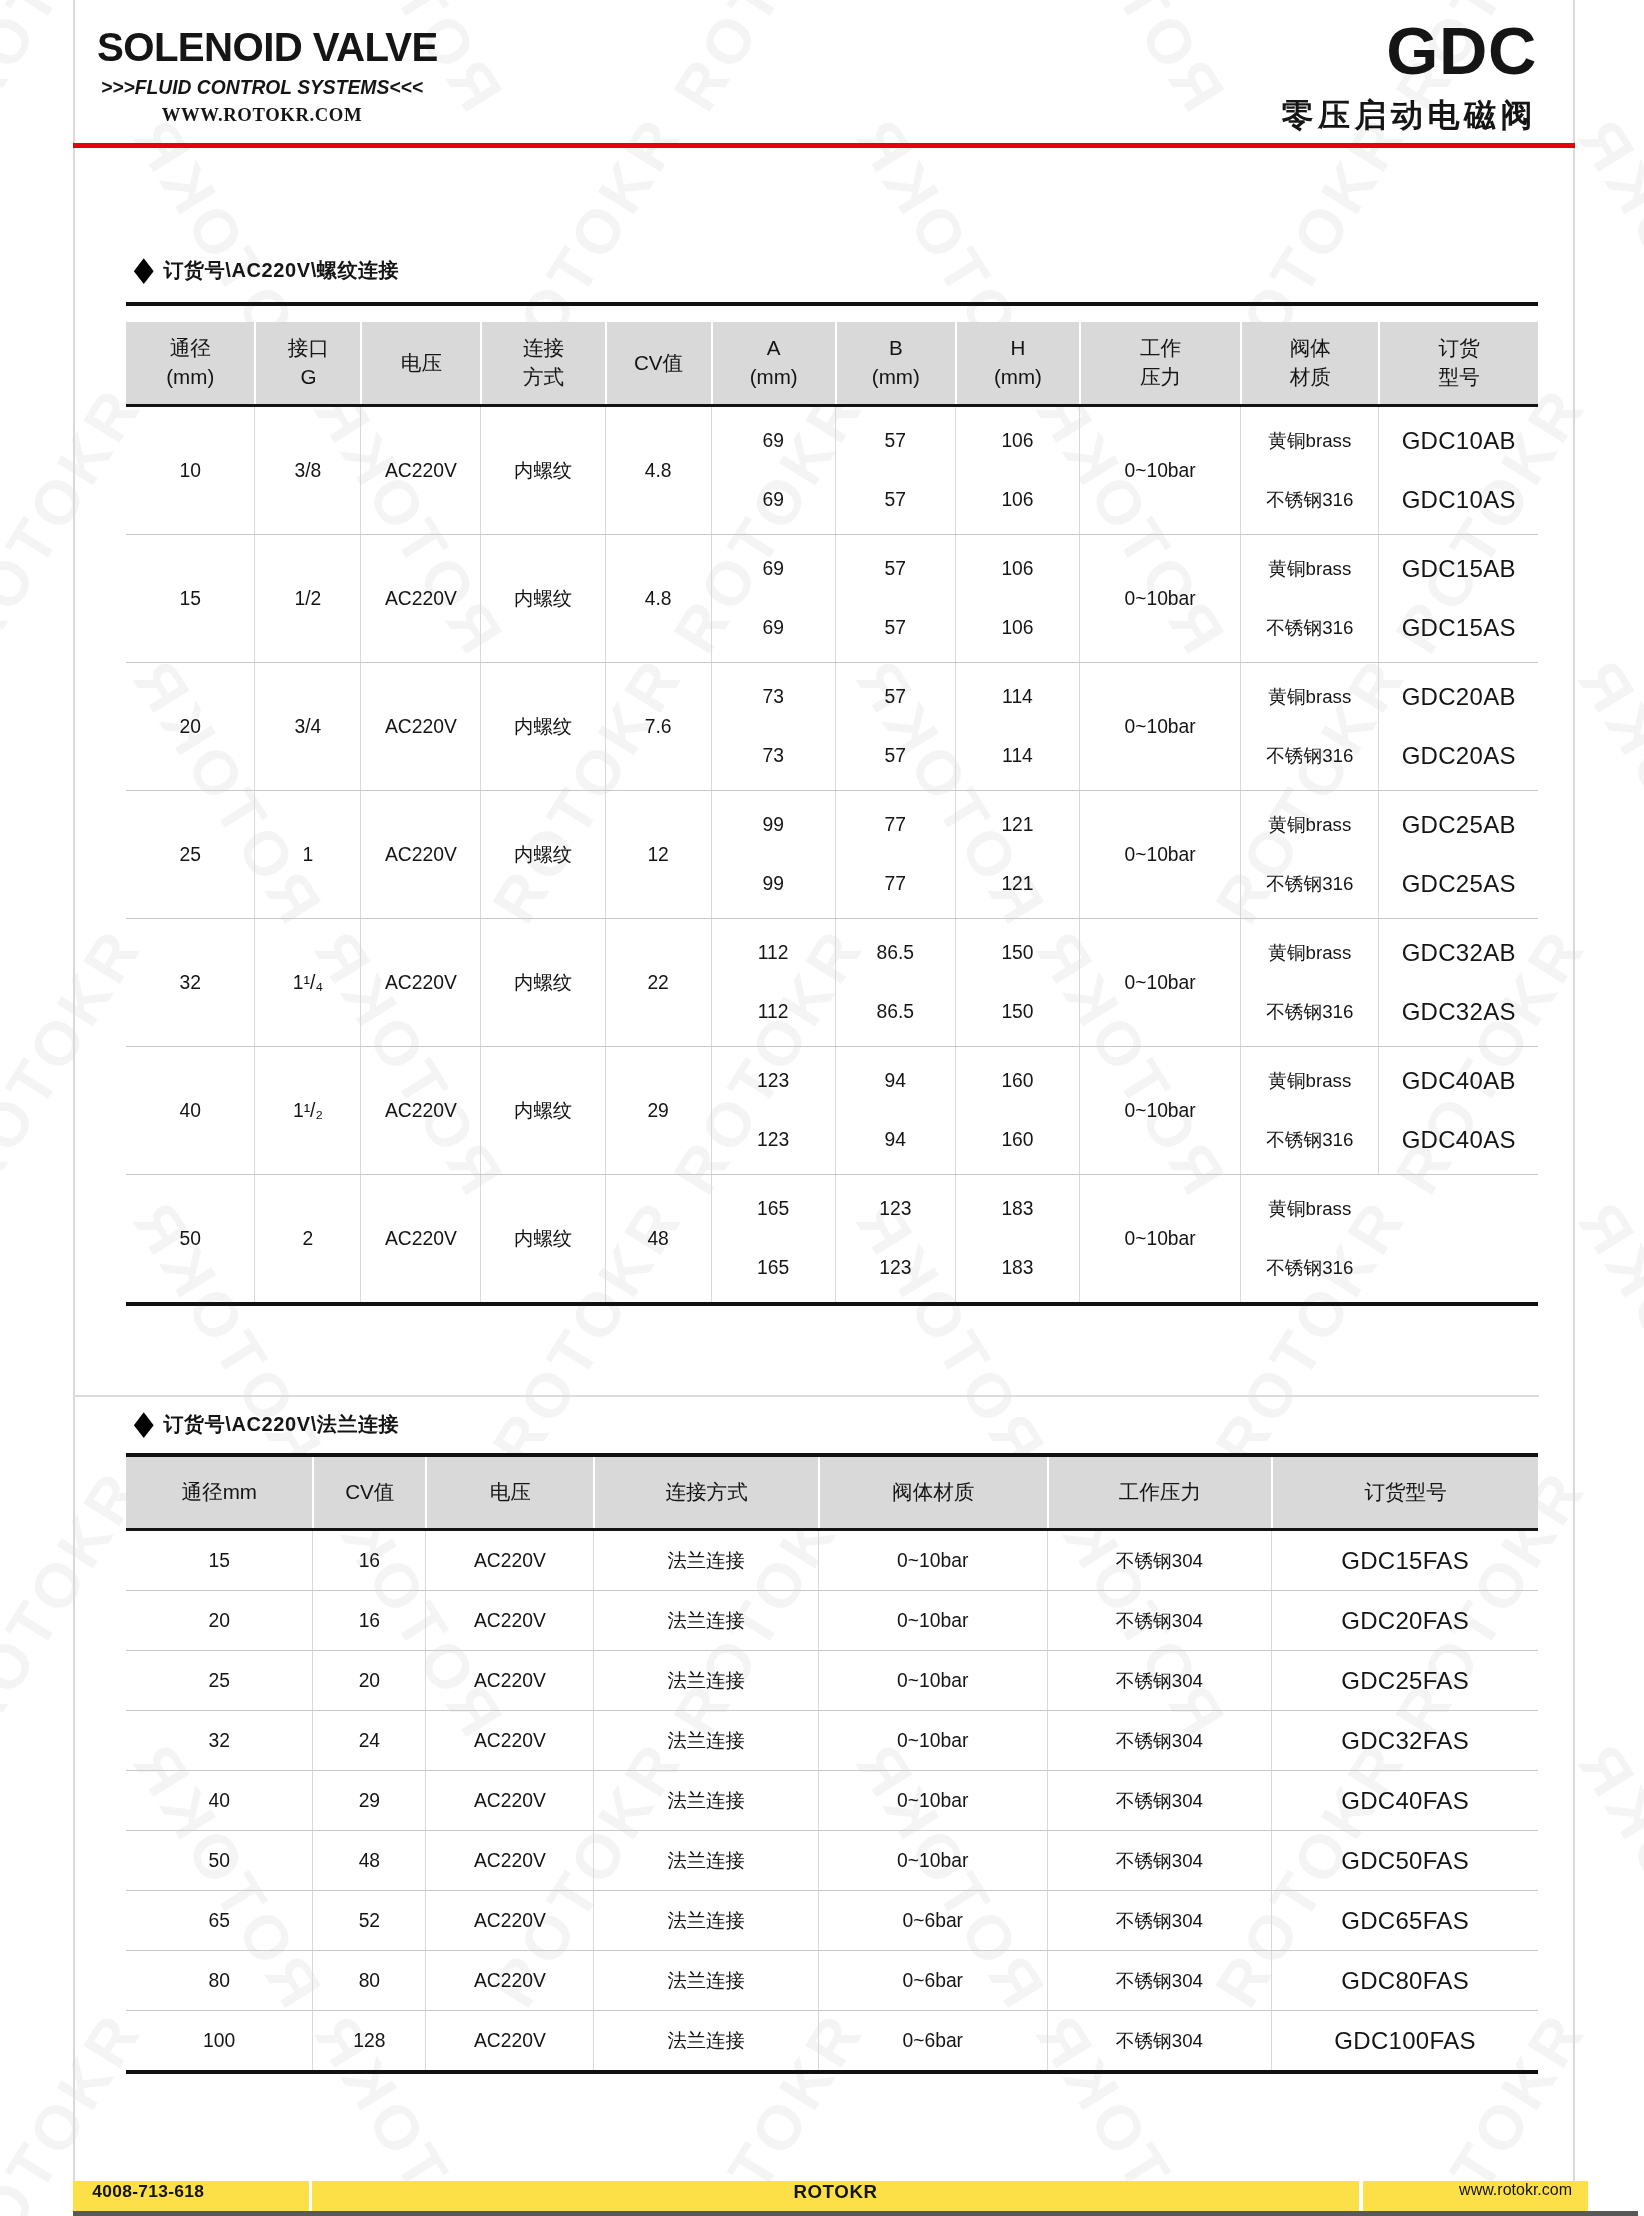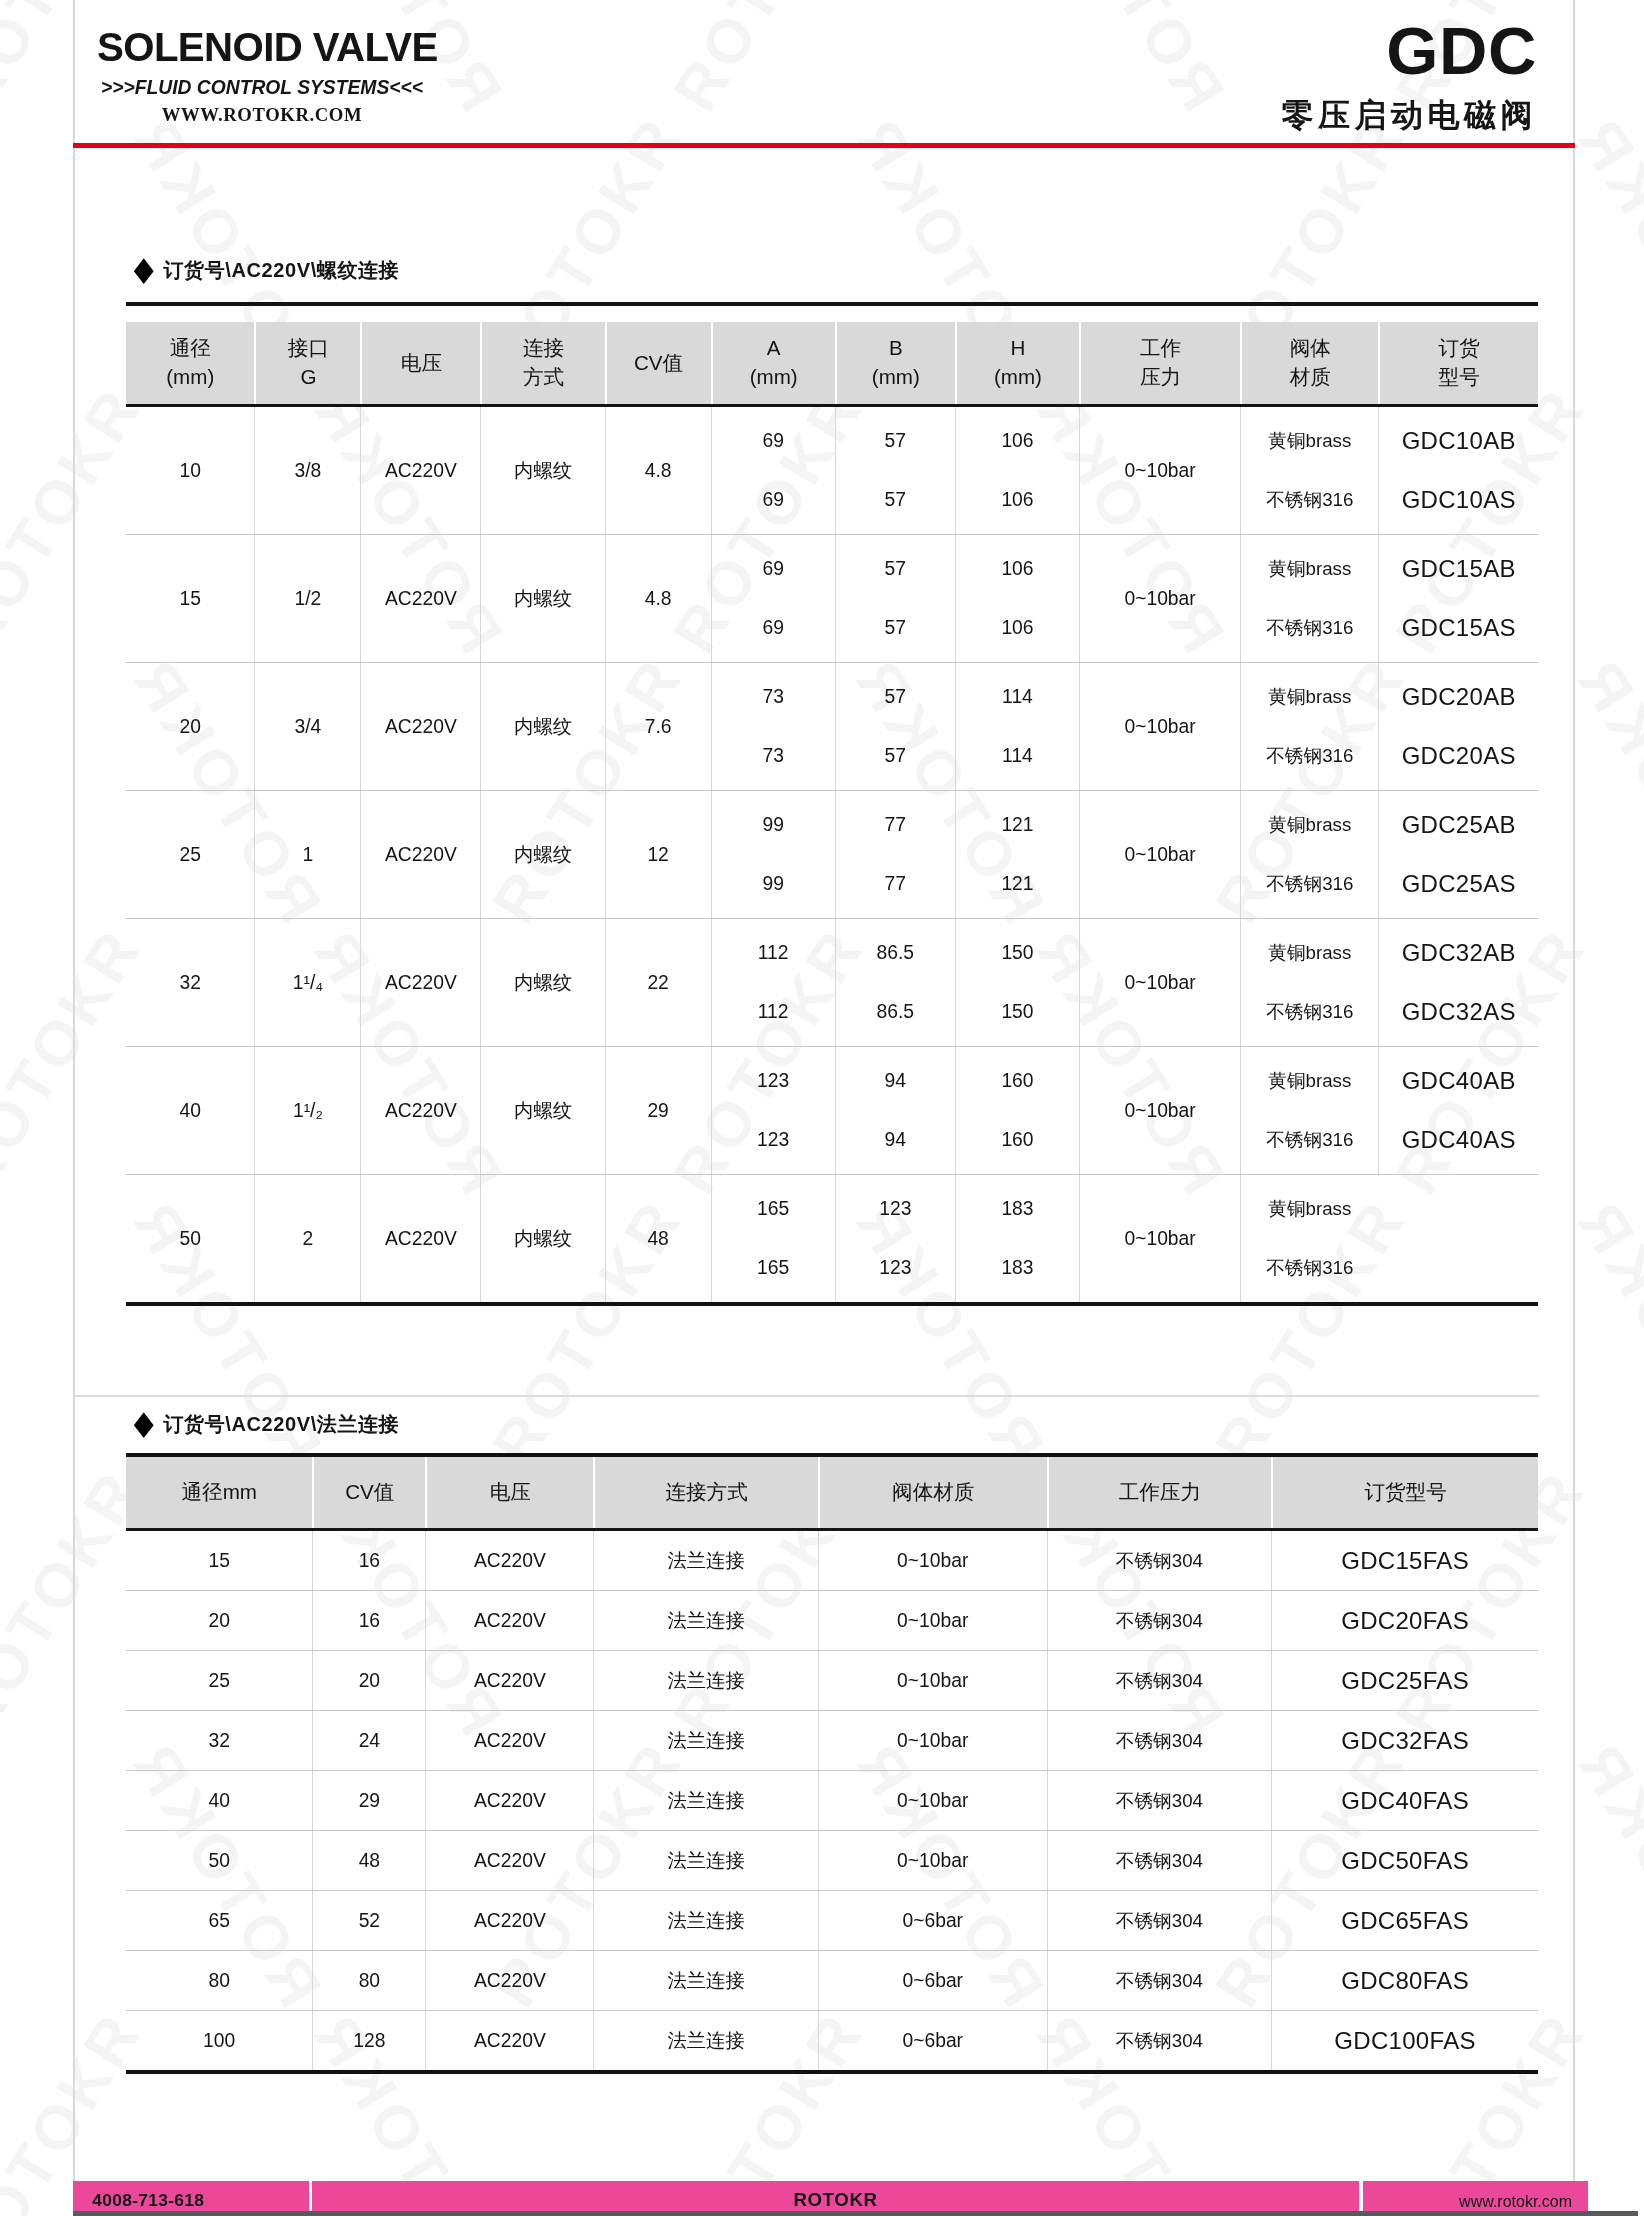--- a/index.html
+++ b/index.html
@@ -59,21 +59,21 @@
         font-size:19.3px;border-left:1.3px solid #d8d8d8;}
   .cell:first-child{border-left:none;}
   .cell.dual{flex-direction:column;justify-content:space-around;padding:10.3px 0;gap:13px;}
   .cell-model{font-size:24px;font-weight:500;letter-spacing:0.3px;}
   .cell-mat{font-size:18.7px;}
 
   
   .mid-divider{position:absolute;left:74px;top:1395px;width:1465px;height:1.9px;background:#dcdcdc;z-index:1;}
 
   
-  .f-seg{position:absolute;top:2181px;height:30px;background:#ec4899;display:flex;align-items:flex-end;z-index:2;}
+  .f-seg{position:absolute;top:2181px;height:30px;background:#fde047;display:flex;align-items:flex-start;z-index:2;}
   .f-left{left:73px;width:236px;padding-left:19.3px;box-sizing:border-box;}
   .f-mid{left:312px;width:1047px;justify-content:center;}
   .f-right{left:1363px;width:225px;justify-content:flex-end;padding-right:16px;box-sizing:border-box;}
   .f-phone{font-weight:bold;font-size:17.4px;letter-spacing:0.3px;}
   .f-brand{font-weight:bold;font-size:18.7px;letter-spacing:0.6px;}
   .f-site{font-size:16px;}
   .f-bar{position:absolute;left:73px;top:2211px;width:1565px;height:5.8px;background:#595959;z-index:2;}
 </style>
 </head>
 <body>

